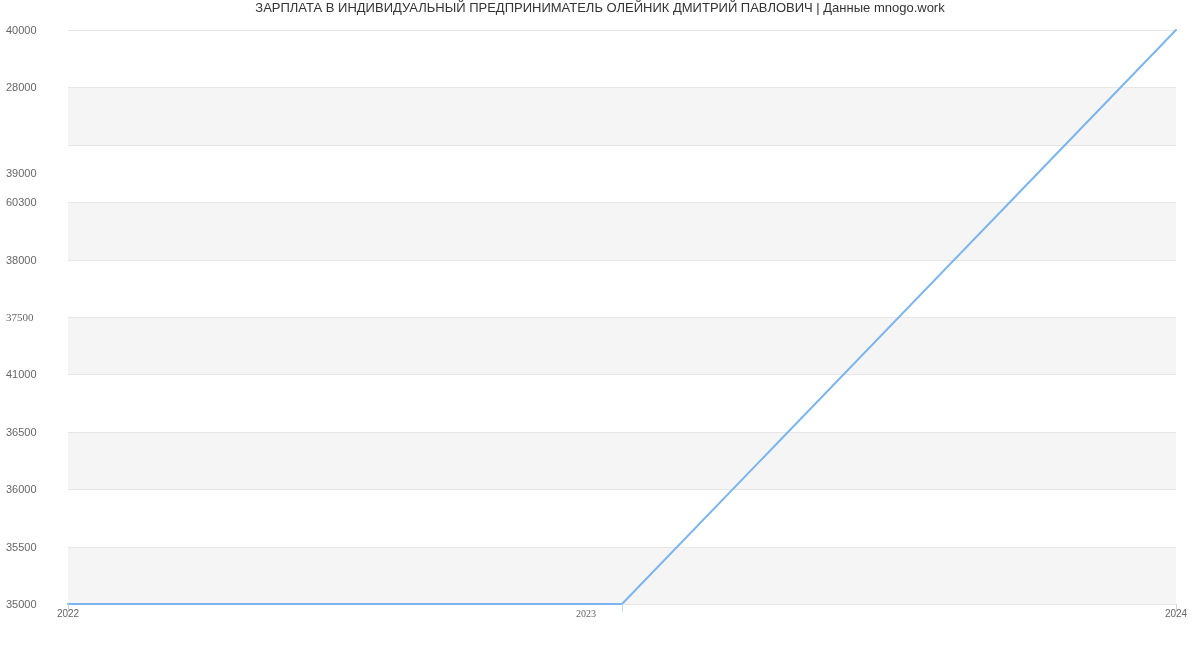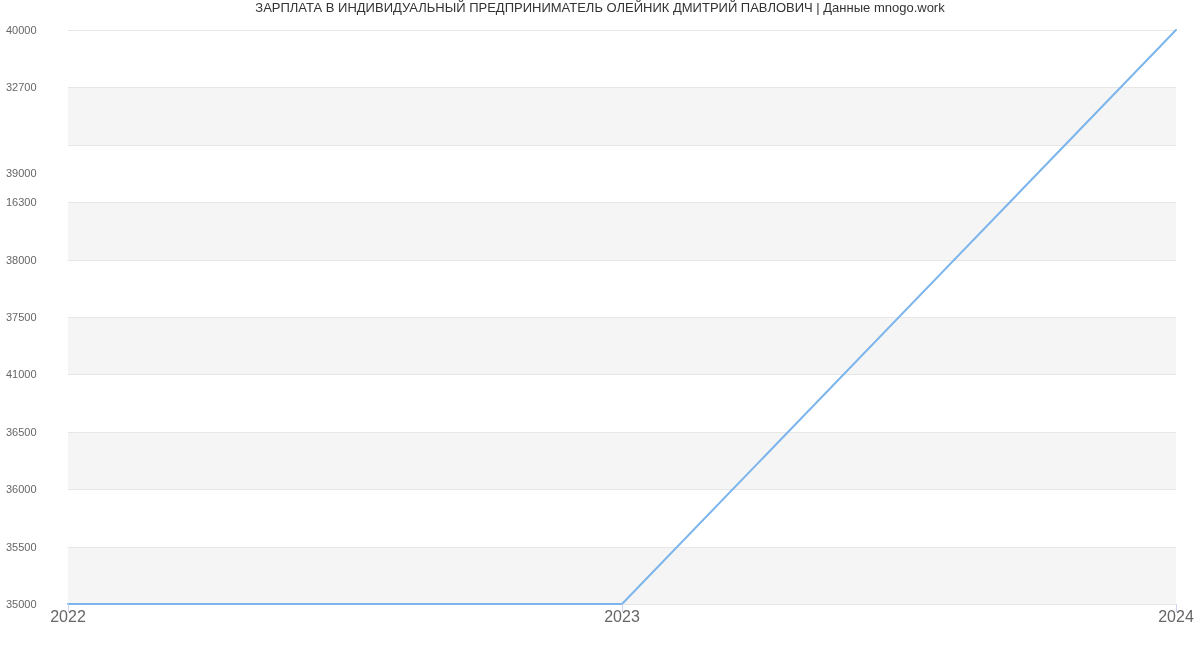--- a/index.html
+++ b/index.html
@@ -51,21 +51,21 @@
     right: 1138px;
     width: 56px;
     text-align: left;
     font-size: 11px;
     color: #666;
     transform: translateY(-50%);
   }
   .x-tick {
     position: absolute;
     top: 608px;
-    font-size: 16px;
+    font-size: 10px;
     color: #666;
     transform: translateX(-50%);
   }
   .x-tickmark {
     position: absolute;
     top: 604px;
     width: 1px;
     height: 8px;
     background: #ccd6eb;
   }
@@ -110,25 +110,25 @@
       <div class="gridline" style="top: 0px;"></div>
       <svg class="line" viewBox="0 0 1108 574" preserveAspectRatio="none">
       <path id="series-path" d="M0 574 L554 574 L1108 0 " stroke="#7cb5ec"></path>
     </svg>
   </div>
 <div class="y-tick" style="top: 604px;">35000</div>
     <div class="y-tick" style="top: 546.6px;">35500</div>
     <div class="y-tick" style="top: 489.2px;">36000</div>
     <div class="y-tick" style="top: 431.8px;">36500</div>
     <div class="y-tick" style="top: 374.4px;">41000</div>
-    <div class="y-tick" style="top: 317px;">37500</div>
+    <div class="y-tick" style="top: 317px; font-family: Liberation Serif, serif;">37500</div>
     <div class="y-tick" style="top: 259.6px;">38000</div>
-    <div class="y-tick" style="top: 202.2px;">16300</div>
+    <div class="y-tick" style="top: 202.2px;">60300</div>
     <div class="y-tick" style="top: 144.8px; margin-top: 28px;">39000</div>
-    <div class="y-tick" style="top: 87.4px;">32700</div>
+    <div class="y-tick" style="top: 87.4px;">28000</div>
     <div class="y-tick" style="top: 30px;">40000</div>
     <div class="x-tickmark" style="left: 68px;"></div>
     <div class="x-tick" style="left: 68px;">2022</div>
     <div class="x-tickmark" style="left: 622px;"></div>
-    <div class="x-tick" style="left: 622px;">2023</div>
+    <div class="x-tick" style="left: 586px; font-family: Liberation Serif, serif;">2023</div>
     <div class="x-tickmark" style="left: 1176px;"></div>
     <div class="x-tick" style="left: 1176px;">2024</div>
   </div>
 
 </body></html>

